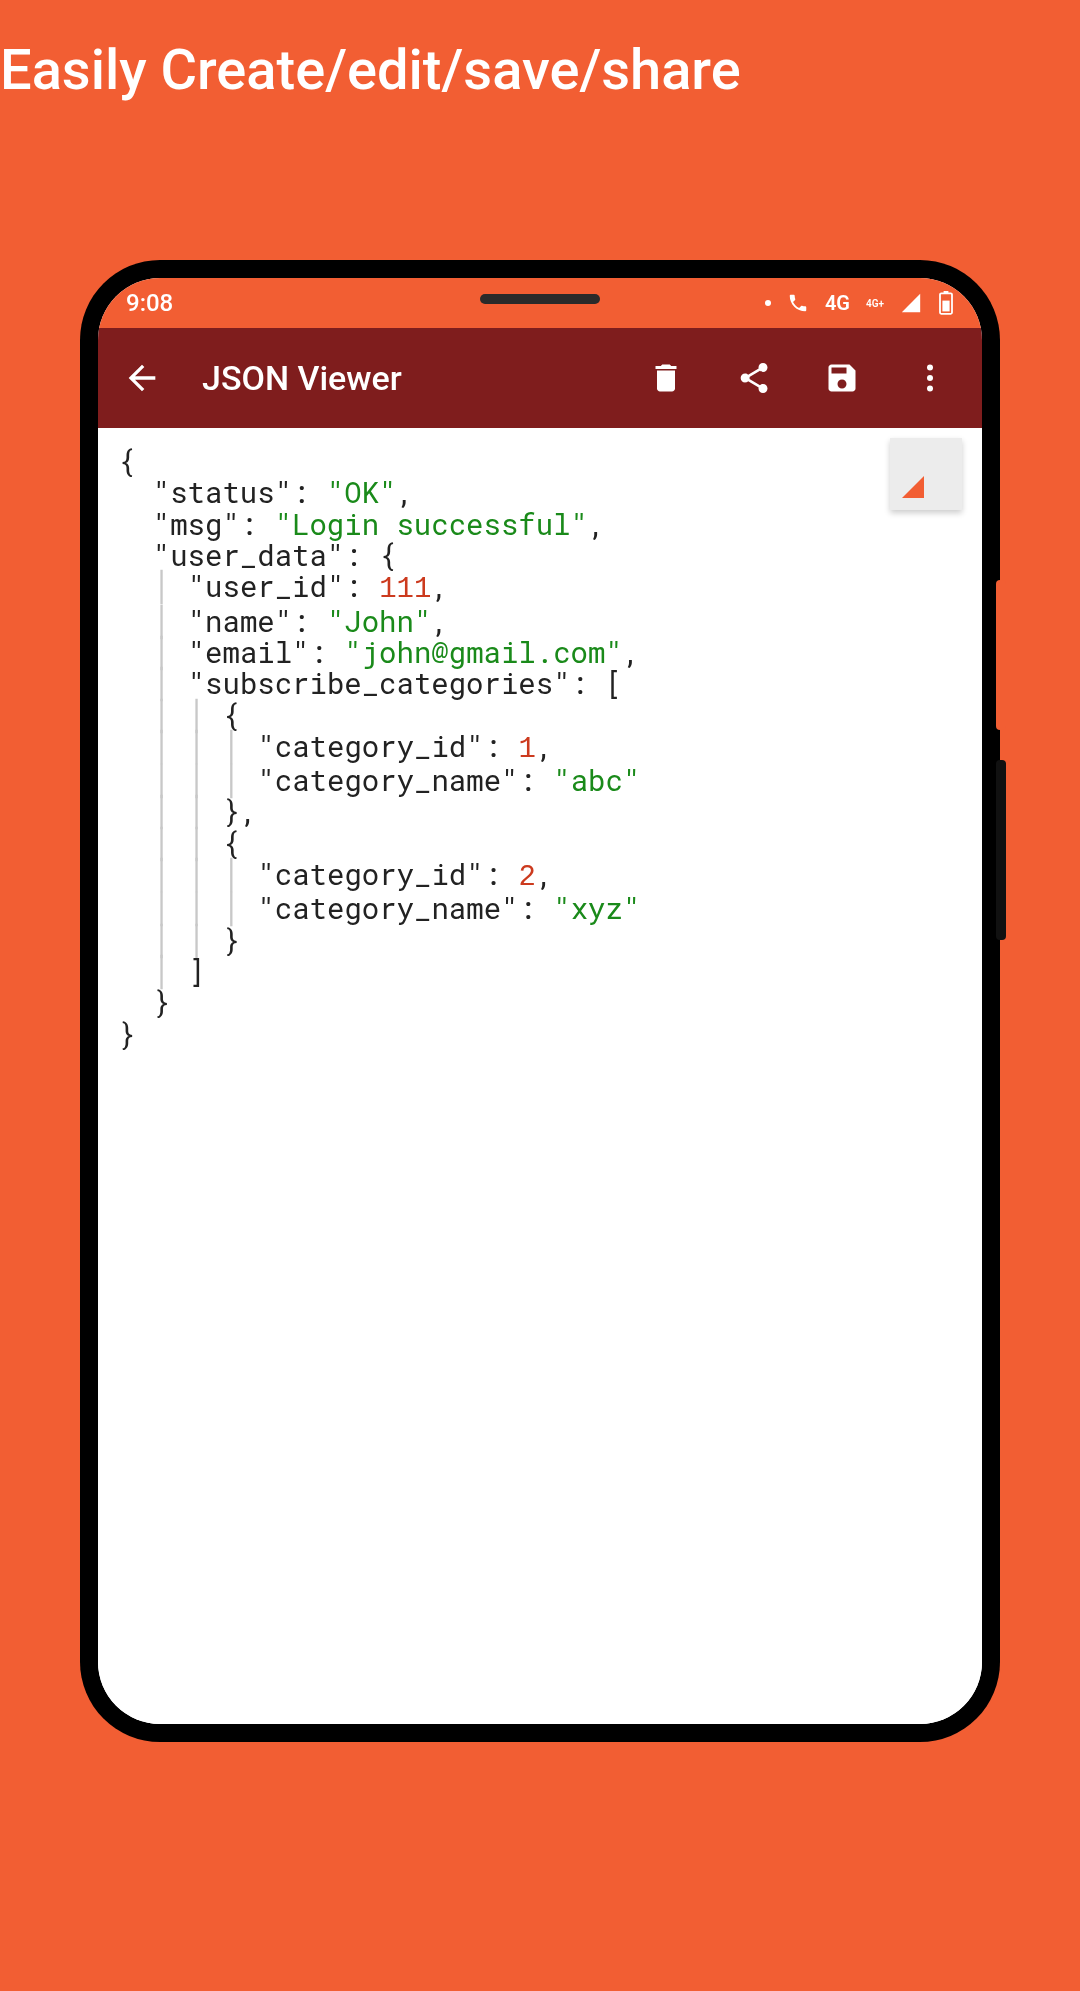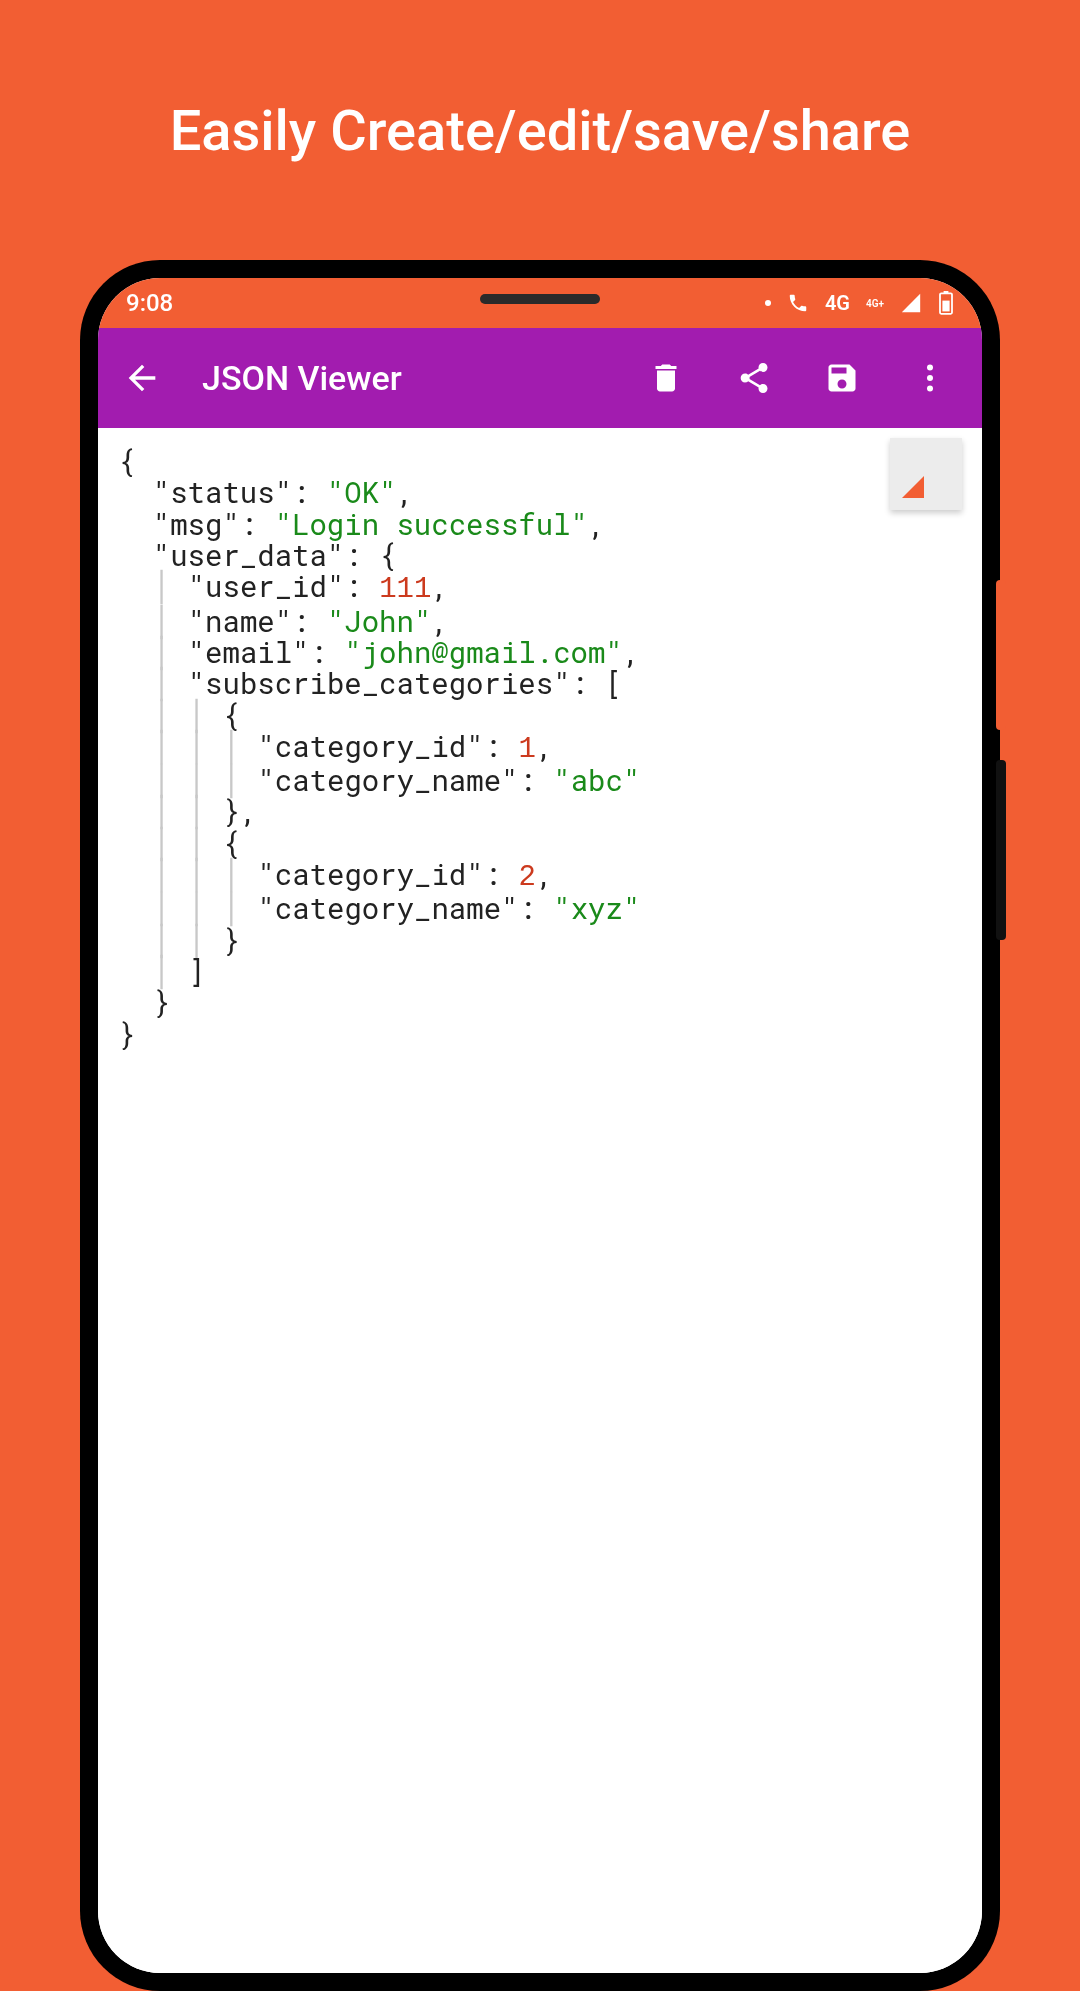--- a/index.html
+++ b/index.html
@@ -7,32 +7,30 @@
   body {
     background: #f25e33;
     font-family: -apple-system, BlinkMacSystemFont, "Segoe UI", Roboto, sans-serif;
     overflow: hidden;
     position: relative;
   }
   .promo-text {
     color: #fff;
     font-size: 56px;
     font-weight: 500;
-    text-align: center;
     width: 100%;
-    padding-top: 69px;
+    padding-top: 35px;
     line-height: 1.25;
-    margin-top: 27px;
   }
   .phone {
     position: absolute;
     left: 80px;
     top: 260px;
     width: 920px;
-    height: 1731px;
+    height: 1482px;
     background: #000;
     border-radius: 80px;
     padding: 18px;
   }
   .phone-screen {
     width: 100%;
     height: 100%;
     background: #fff;
     border-radius: 62px;
     overflow: hidden;
@@ -76,21 +74,21 @@
     padding: 0 28px;
     font-size: 24px;
     font-weight: 500;
   }
   .status-right { display:flex; align-items:center; gap:16px; font-size:20px;}
   .status-right .dot { width:6px;height:6px;background:#fff;border-radius:50%;}
   .status-right svg { fill:#fff; }
 
   .app-bar {
     height: 100px;
-    background: #a21caf;
+    background: #7f1d1d;
     color: #fff;
     display: flex;
     align-items: center;
     padding: 0 20px;
     gap: 30px;
   }
   .app-bar .back-icon, .app-bar .action-icon {
     width: 48px; height: 48px;
     display:flex; align-items:center; justify-content:center;
     cursor:pointer;

